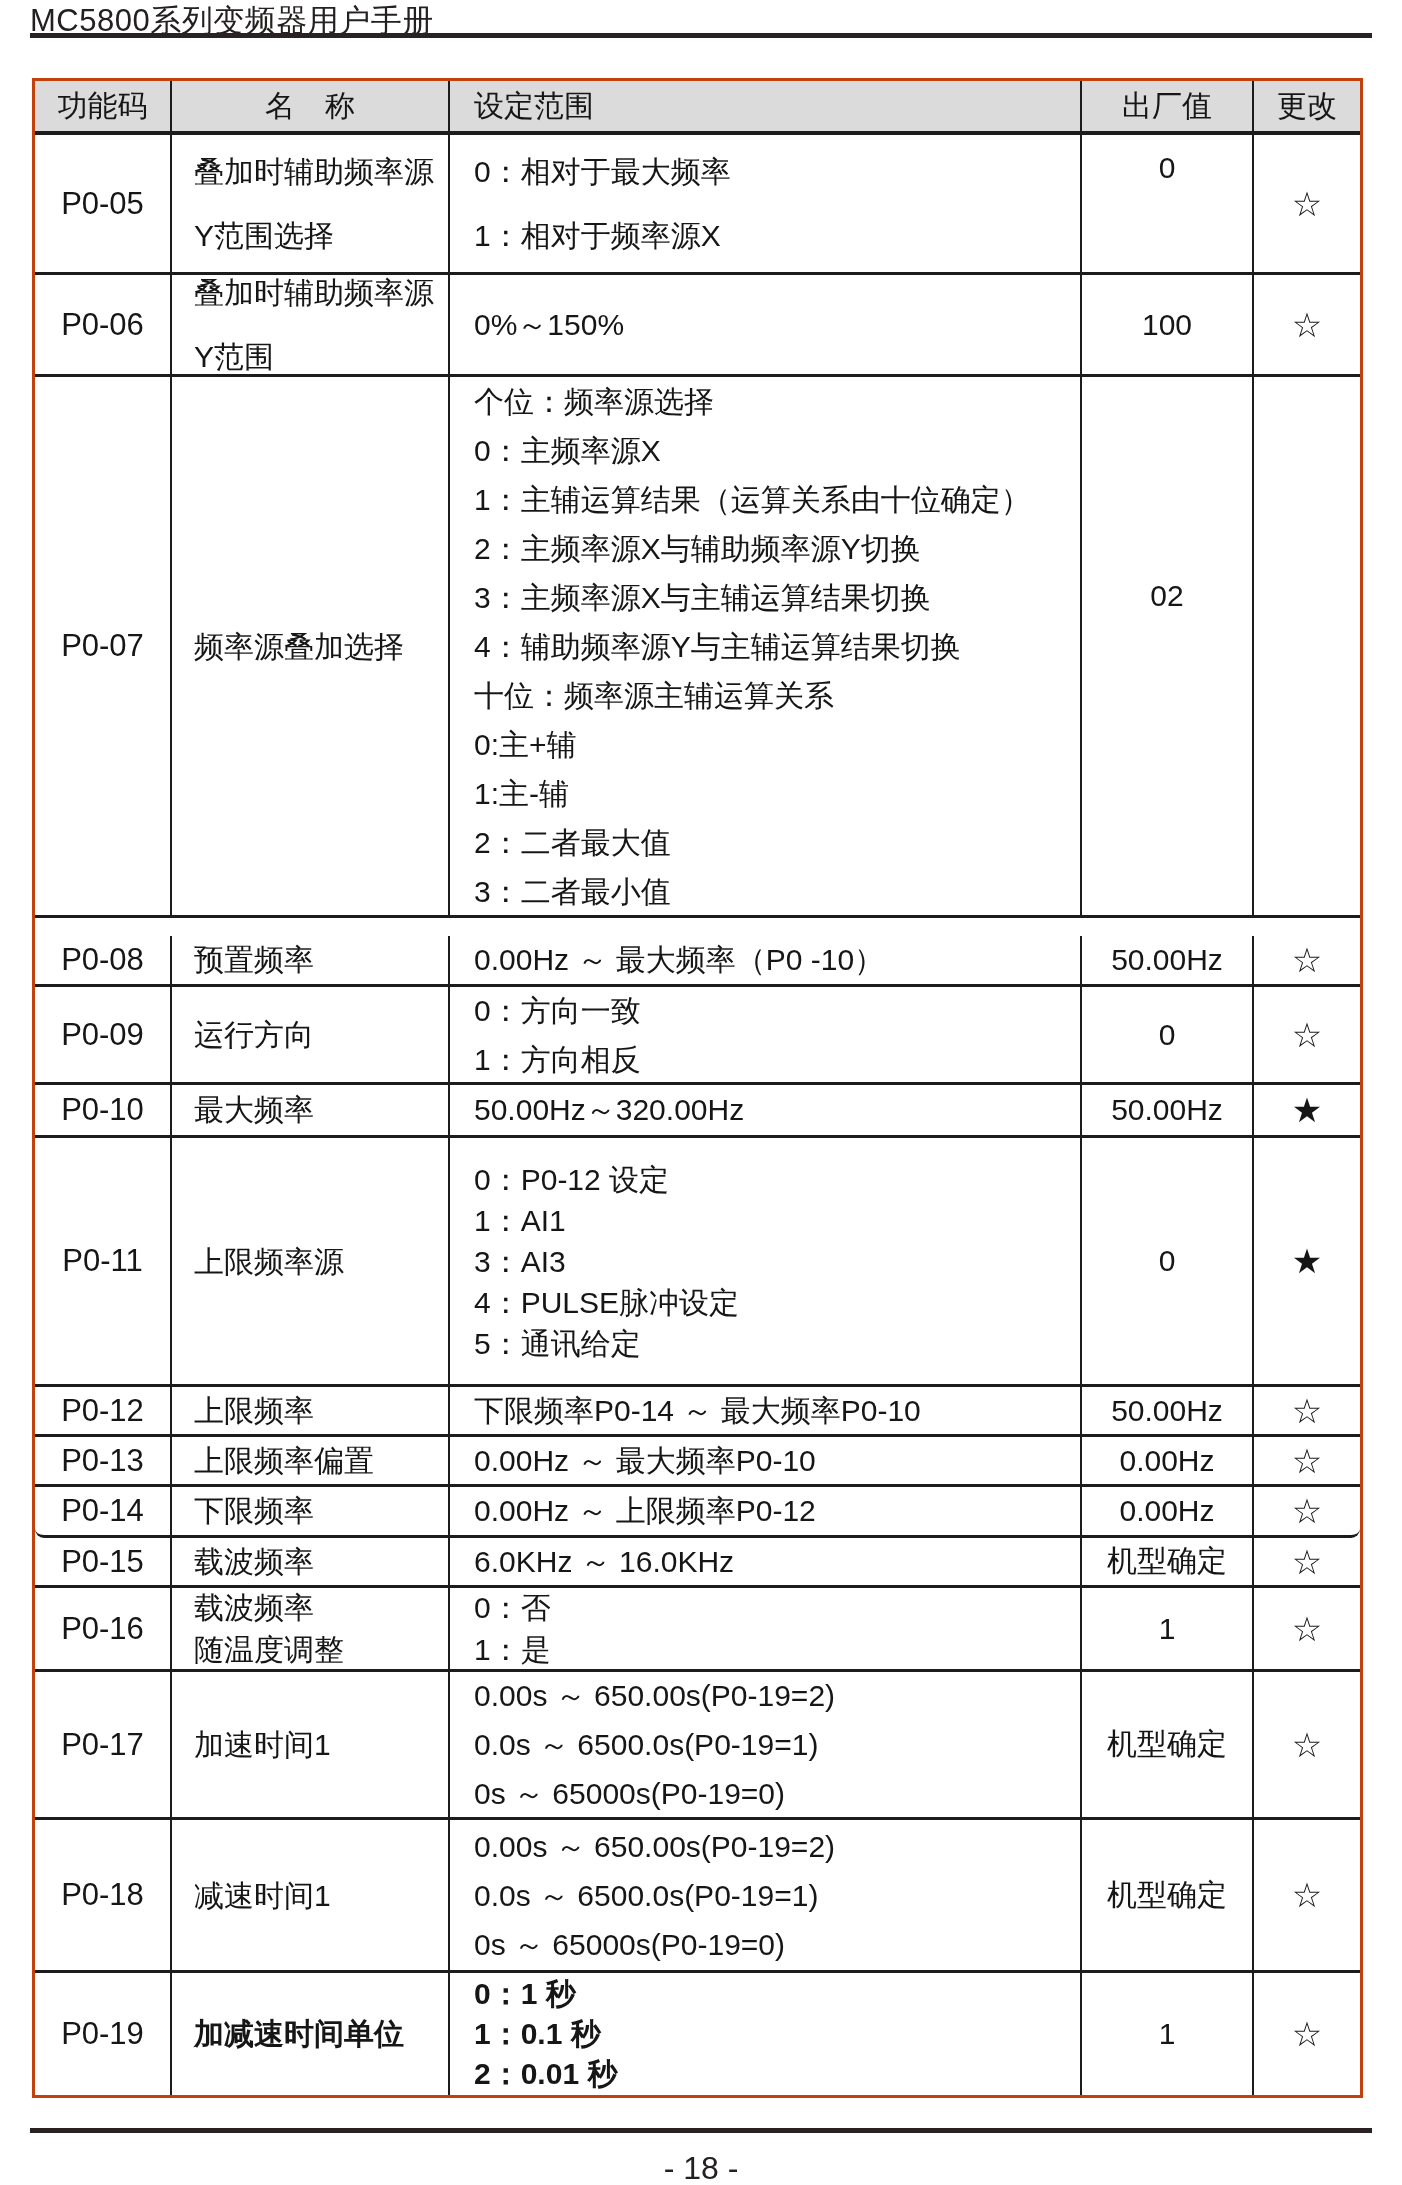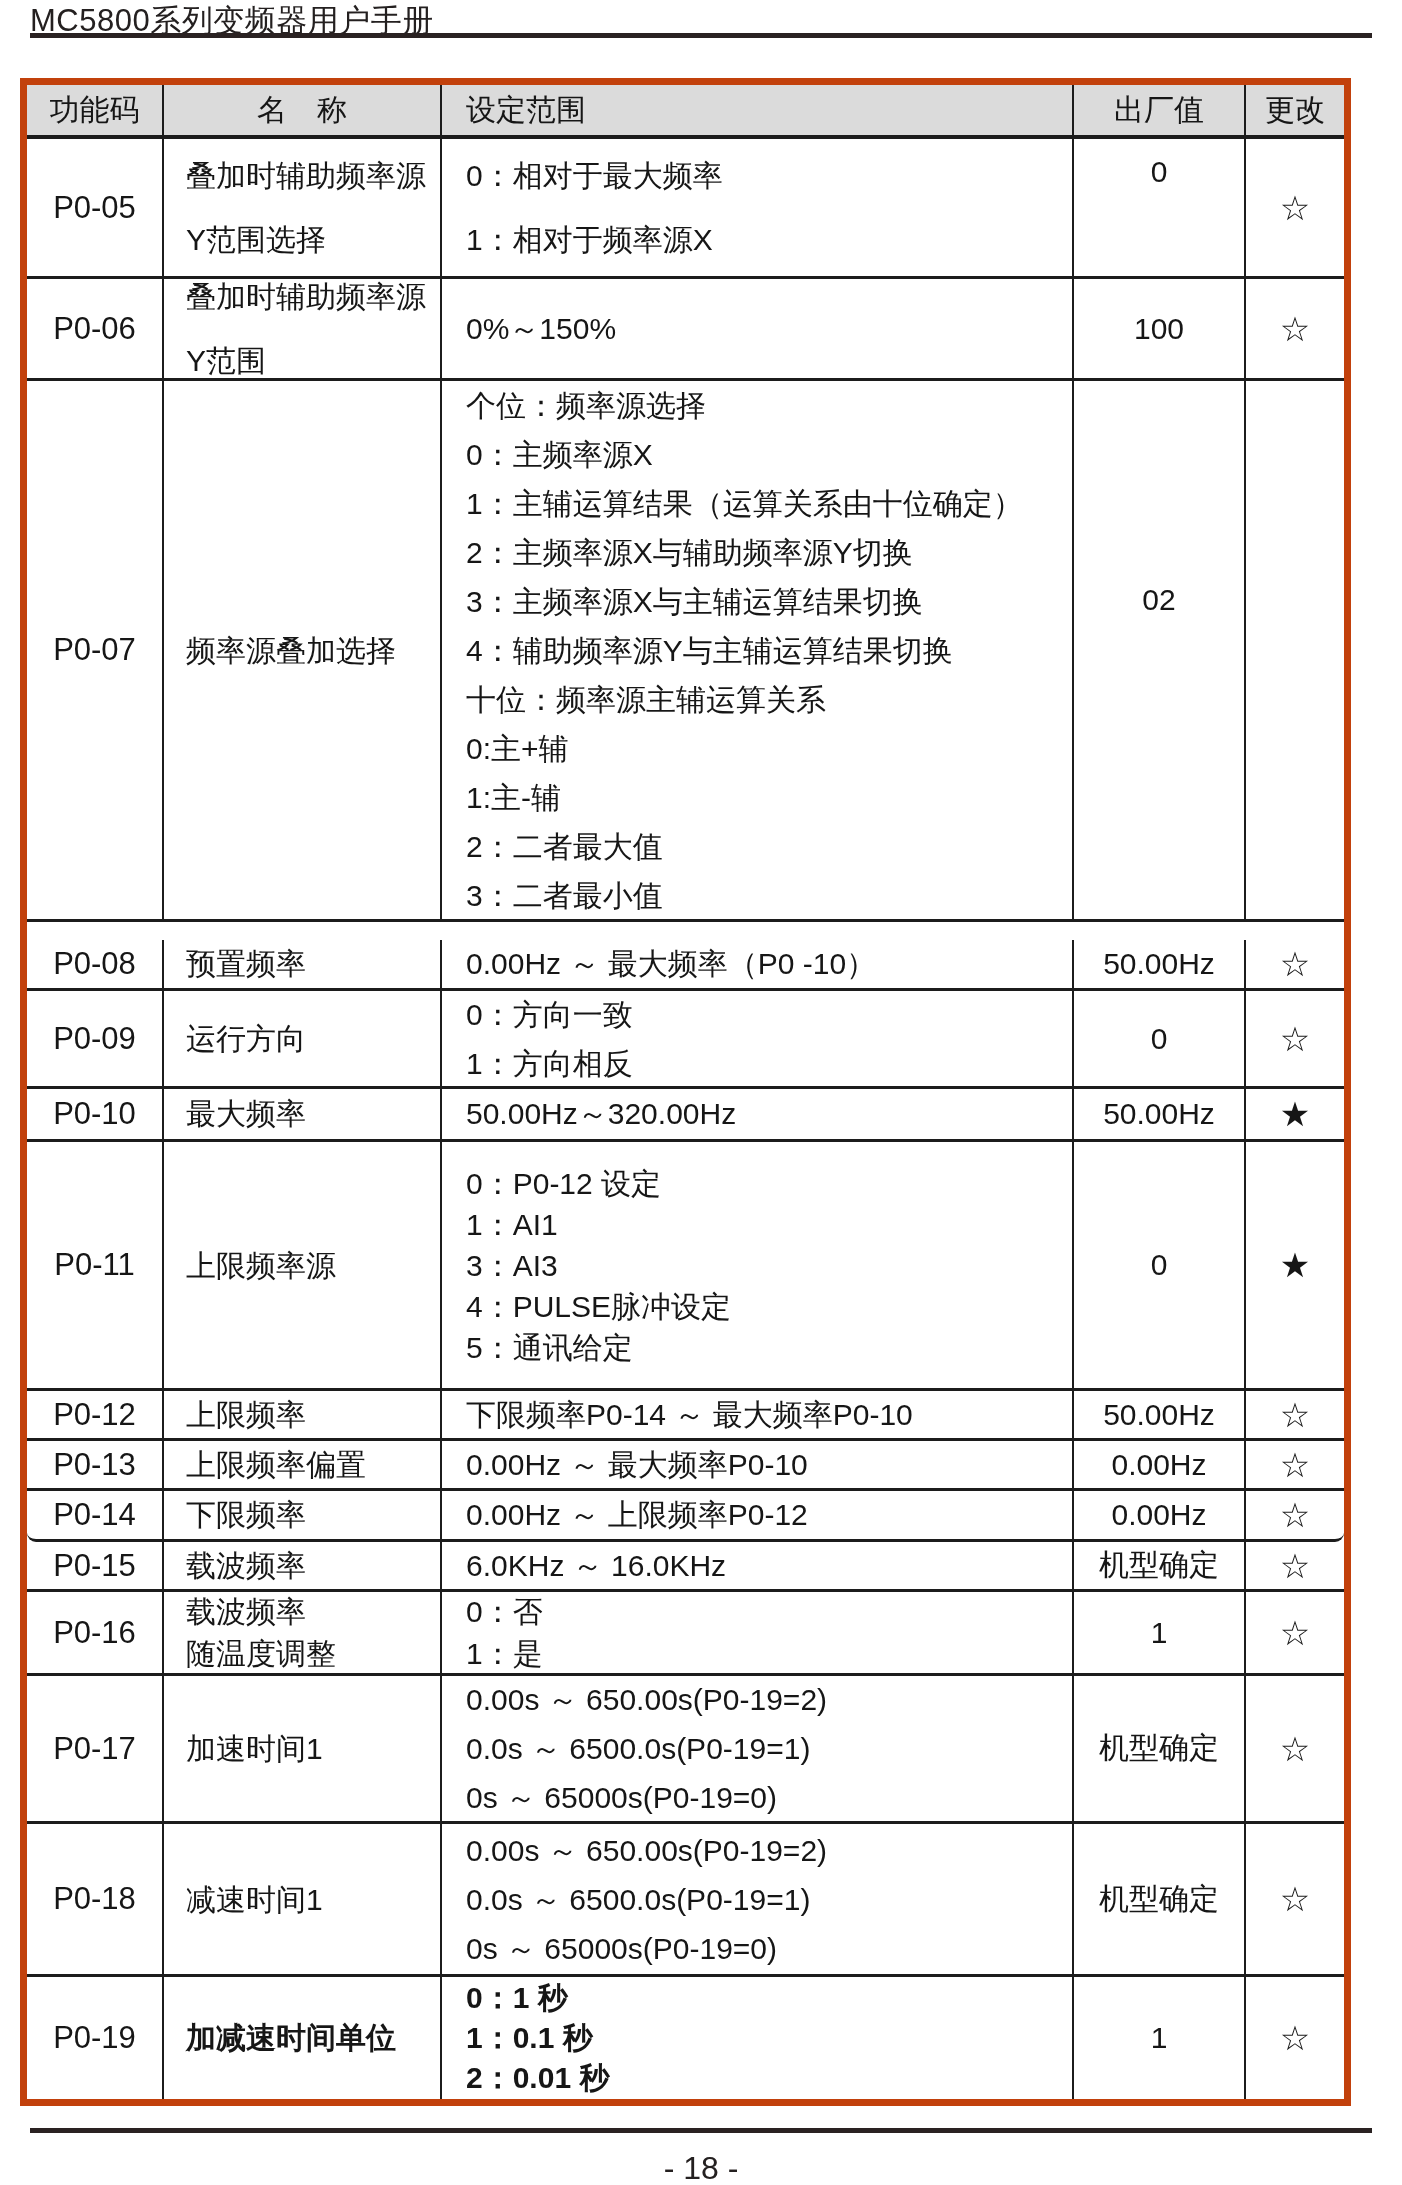--- a/index.html
+++ b/index.html
@@ -13,23 +13,23 @@
   }
   .doc-title{
     position:absolute;left:30px;top:0px;
     font-size:31px;letter-spacing:0.5px;color:#242020;
   }
   .doc-rule{
     position:absolute;left:30px;top:33px;
     width:1342px;height:5px;background:#2a2222;
   }
   .ftable{
-    position:absolute;left:20px;top:78px;
+    position:absolute;left:32px;top:78px;
     width:1331px;
-    border:7px solid #c2410c;
+    border:3px solid #c2410c;
     box-sizing:border-box;
   }
   .thead{
     display:flex;
     background:#dbdbdb;
     height:54px;
     box-sizing:border-box;
     border-bottom:4px solid #1c1c1c;
   }
   .th{

